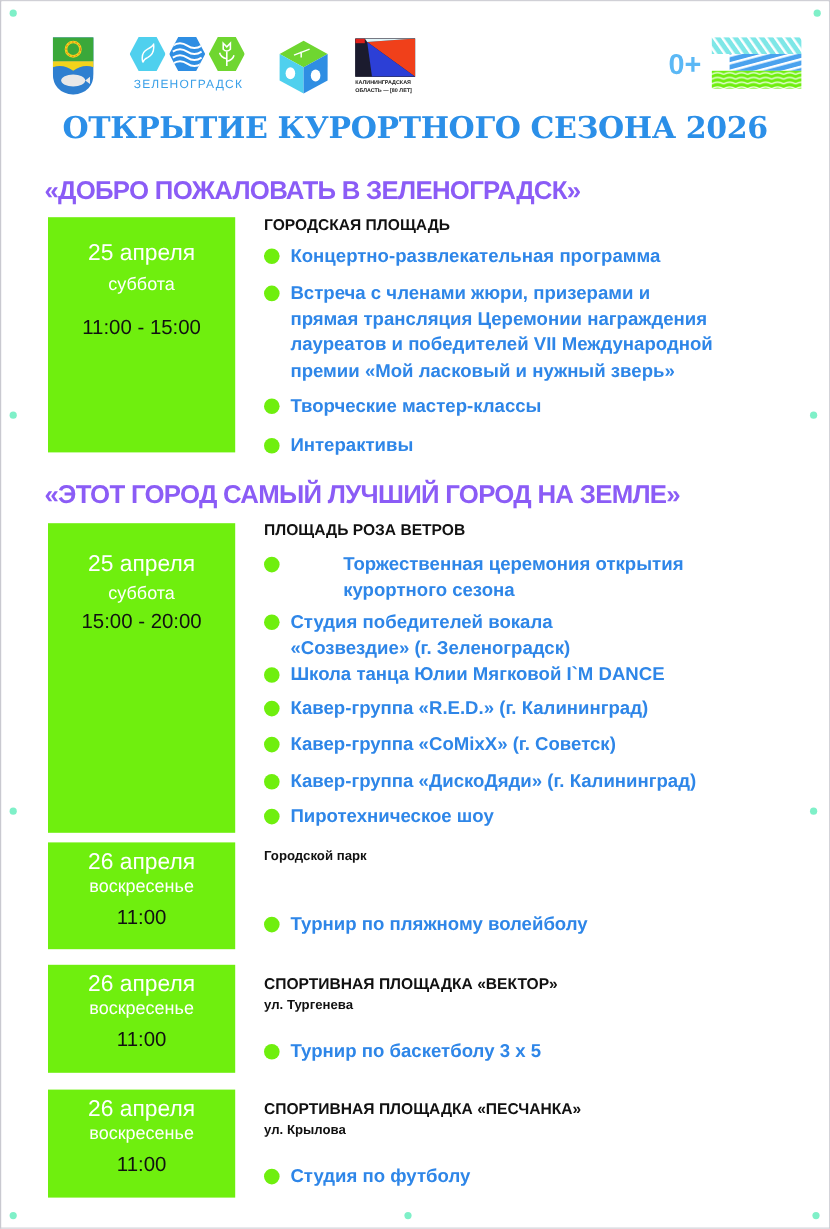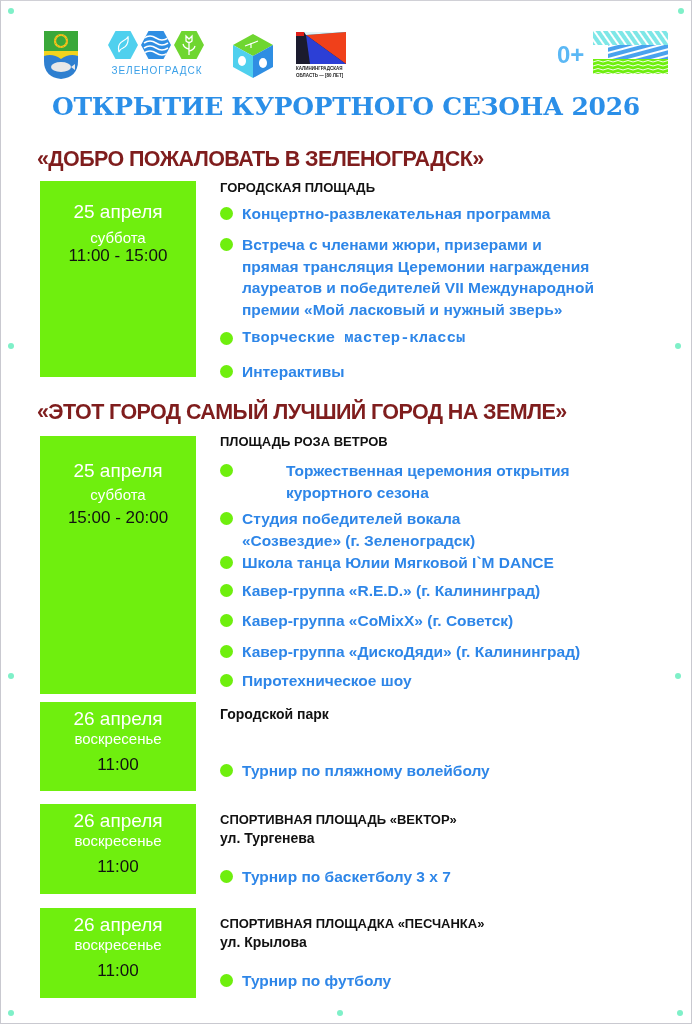--- a/index.html
+++ b/index.html
@@ -17,31 +17,31 @@
   .zel-name { margin-top: 5px; font-size: 10px; color: #3aa0e8; letter-spacing: 1px; text-align: center; font-family: Liberation Sans, sans-serif; }
   .cube { left: 232px; top: 33px; width: 42px; height: 46px; }
   .kal { left: 296px; top: 32px; width: 54px; height: 48px; }
   .kal-art { width: 50px; height: 32px; position: relative; overflow: hidden; background: #1b1b2e; }
   .kal-text { font-size: 4.5px; line-height: 5px; color: #222; margin-top: 2px; font-weight: bold; white-space: nowrap; }
   .age { left: 557px; top: 41px; font-size: 24px; font-weight: bold; color: #5bb8f5; font-family: "Liberation Sans", sans-serif; }
   .waves { left: 593px; top: 31px; width: 75px; height: 43px; }
 
   
   .main-title { position: absolute; left: 0; width: 692px; top: 92px; text-align: center; font-family: "DejaVu Serif", "Liberation Serif", serif; font-weight: bold; font-size: 25px; color: #2b8fe8; letter-spacing: -0.3px; }
-  .section-title { position: absolute; left: 37px; font-family: "Liberation Sans", sans-serif; font-weight: bold; font-size: 21.5px; color: #7f1d1d; letter-spacing: -0.6px; white-space: nowrap; }
+  .section-title { position: absolute; left: 37px; font-family: "Liberation Sans", sans-serif; font-weight: bold; font-size: 21.5px; color: #8b5cf6; letter-spacing: -0.6px; white-space: nowrap; }
 
   
   .datebox { position: absolute; left: 40px; width: 156px; background: #6fef0e; color: #fff; text-align: center; font-family: "Liberation Sans", sans-serif; }
   .datebox .d { font-size: 19px; font-weight: normal; }
   .datebox .wd { font-size: 15px; }
   .datebox .t { font-size: 17px; color: #111; }
 
   
   .venue { position: absolute; left: 220px; font-family: "Liberation Sans", sans-serif; font-weight: bold; font-size: 13px; color: #111; line-height: 18px; white-space: nowrap; }
-  .venue .sub { font-size: 14px; }
+  .venue .sub { font-size: 11px; }
   .item { position: absolute; left: 220px; display: flex; align-items: flex-start; font-family: "Liberation Sans", sans-serif; font-weight: bold; font-size: 15.5px; color: #2e86e8; line-height: 21.5px; }
   .bullet { flex: 0 0 13px; width: 13px; height: 13px; border-radius: 50%; background: #6fef0e; margin-top: 4px; margin-right: 9px; }
   .item .txt { white-space: pre-line; }
 </style>
 </head>
 <body>
 
 <div class="frame"></div>
 
 <div class="dot" style="left:8px;top:8px;"></div>
@@ -146,36 +146,36 @@
   </svg>
 </div>
 
 <div class="main-title">ОТКРЫТИЕ КУРОРТНОГО СЕЗОНА 2026</div>
 
 <div class="section-title" style="top:147px;">«ДОБРО ПОЖАЛОВАТЬ В ЗЕЛЕНОГРАДСК»</div>
 
 <div class="datebox" style="top:181px;height:196px;">
   <div class="d" style="margin-top:20px;">25 апреля</div>
   <div class="wd" style="margin-top:6px;">суббота</div>
-  <div class="t" style="">11:00 - 15:00</div>
+  <div class="t" style="margin-top:17px;">11:00 - 15:00</div>
 </div>
 
 <div class="venue" style="top:179px;"><span>ГОРОДСКАЯ ПЛОЩАДЬ</span></div>
 <div class="item" style="top:203px;">
     <span class="bullet"></span>
     <span class="txt">Концертно-развлекательная программа</span>
   </div>
 <div class="item" style="top:234px;">
     <span class="bullet"></span>
     <span class="txt">Встреча с членами жюри, призерами и
 прямая трансляция Церемонии награждения
 лауреатов и победителей VII Международной
 премии «Мой ласковый и нужный зверь»</span>
   </div>
-<div class="item" style="top:328px;font-family:Liberation Mono, monospace;">
+<div class="item" style="top:328px;">
     <span class="bullet"></span>
     <span class="txt">Творческие мастер-классы</span>
   </div>
 <div class="item" style="top:361px;">
     <span class="bullet"></span>
     <span class="txt">Интерактивы</span>
   </div>
 
 <div class="section-title" style="top:400px;">«ЭТОТ ГОРОД САМЫЙ ЛУЧШИЙ ГОРОД НА ЗЕМЛЕ»</div>
 
@@ -229,33 +229,33 @@
     <span class="bullet"></span>
     <span class="txt">Турнир по пляжному волейболу</span>
   </div>
 
 <div class="datebox" style="top:804px;height:90px;">
   <div class="d" style="margin-top:6px;">26 апреля</div>
   <div class="wd" style="margin-top:0px;">воскресенье</div>
   <div class="t" style="margin-top:8px;">11:00</div>
 </div>
 <div class="venue" style="top:811px;">
-  <div>СПОРТИВНАЯ ПЛОЩАДЬ «ВЕКТОР»</div>
+  <div>СПОРТИВНАЯ ПЛОЩАДКА «ВЕКТОР»</div>
   <div class="sub">ул. Тургенева</div>
 </div>
 <div class="item" style="top:866px;">
     <span class="bullet"></span>
-    <span class="txt">Турнир по баскетболу 3 х 7</span>
+    <span class="txt">Турнир по баскетболу 3 х 5</span>
   </div>
 
 <div class="datebox" style="top:908px;height:90px;">
   <div class="d" style="margin-top:6px;">26 апреля</div>
   <div class="wd" style="margin-top:0px;">воскресенье</div>
   <div class="t" style="margin-top:8px;">11:00</div>
 </div>
 <div class="venue" style="top:915px;">
   <div>СПОРТИВНАЯ ПЛОЩАДКА «ПЕСЧАНКА»</div>
   <div class="sub">ул. Крылова</div>
 </div>
 <div class="item" style="top:970px;">
     <span class="bullet"></span>
-    <span class="txt">Турнир по футболу</span>
+    <span class="txt">Студия по футболу</span>
   </div>
 
 </body></html>

